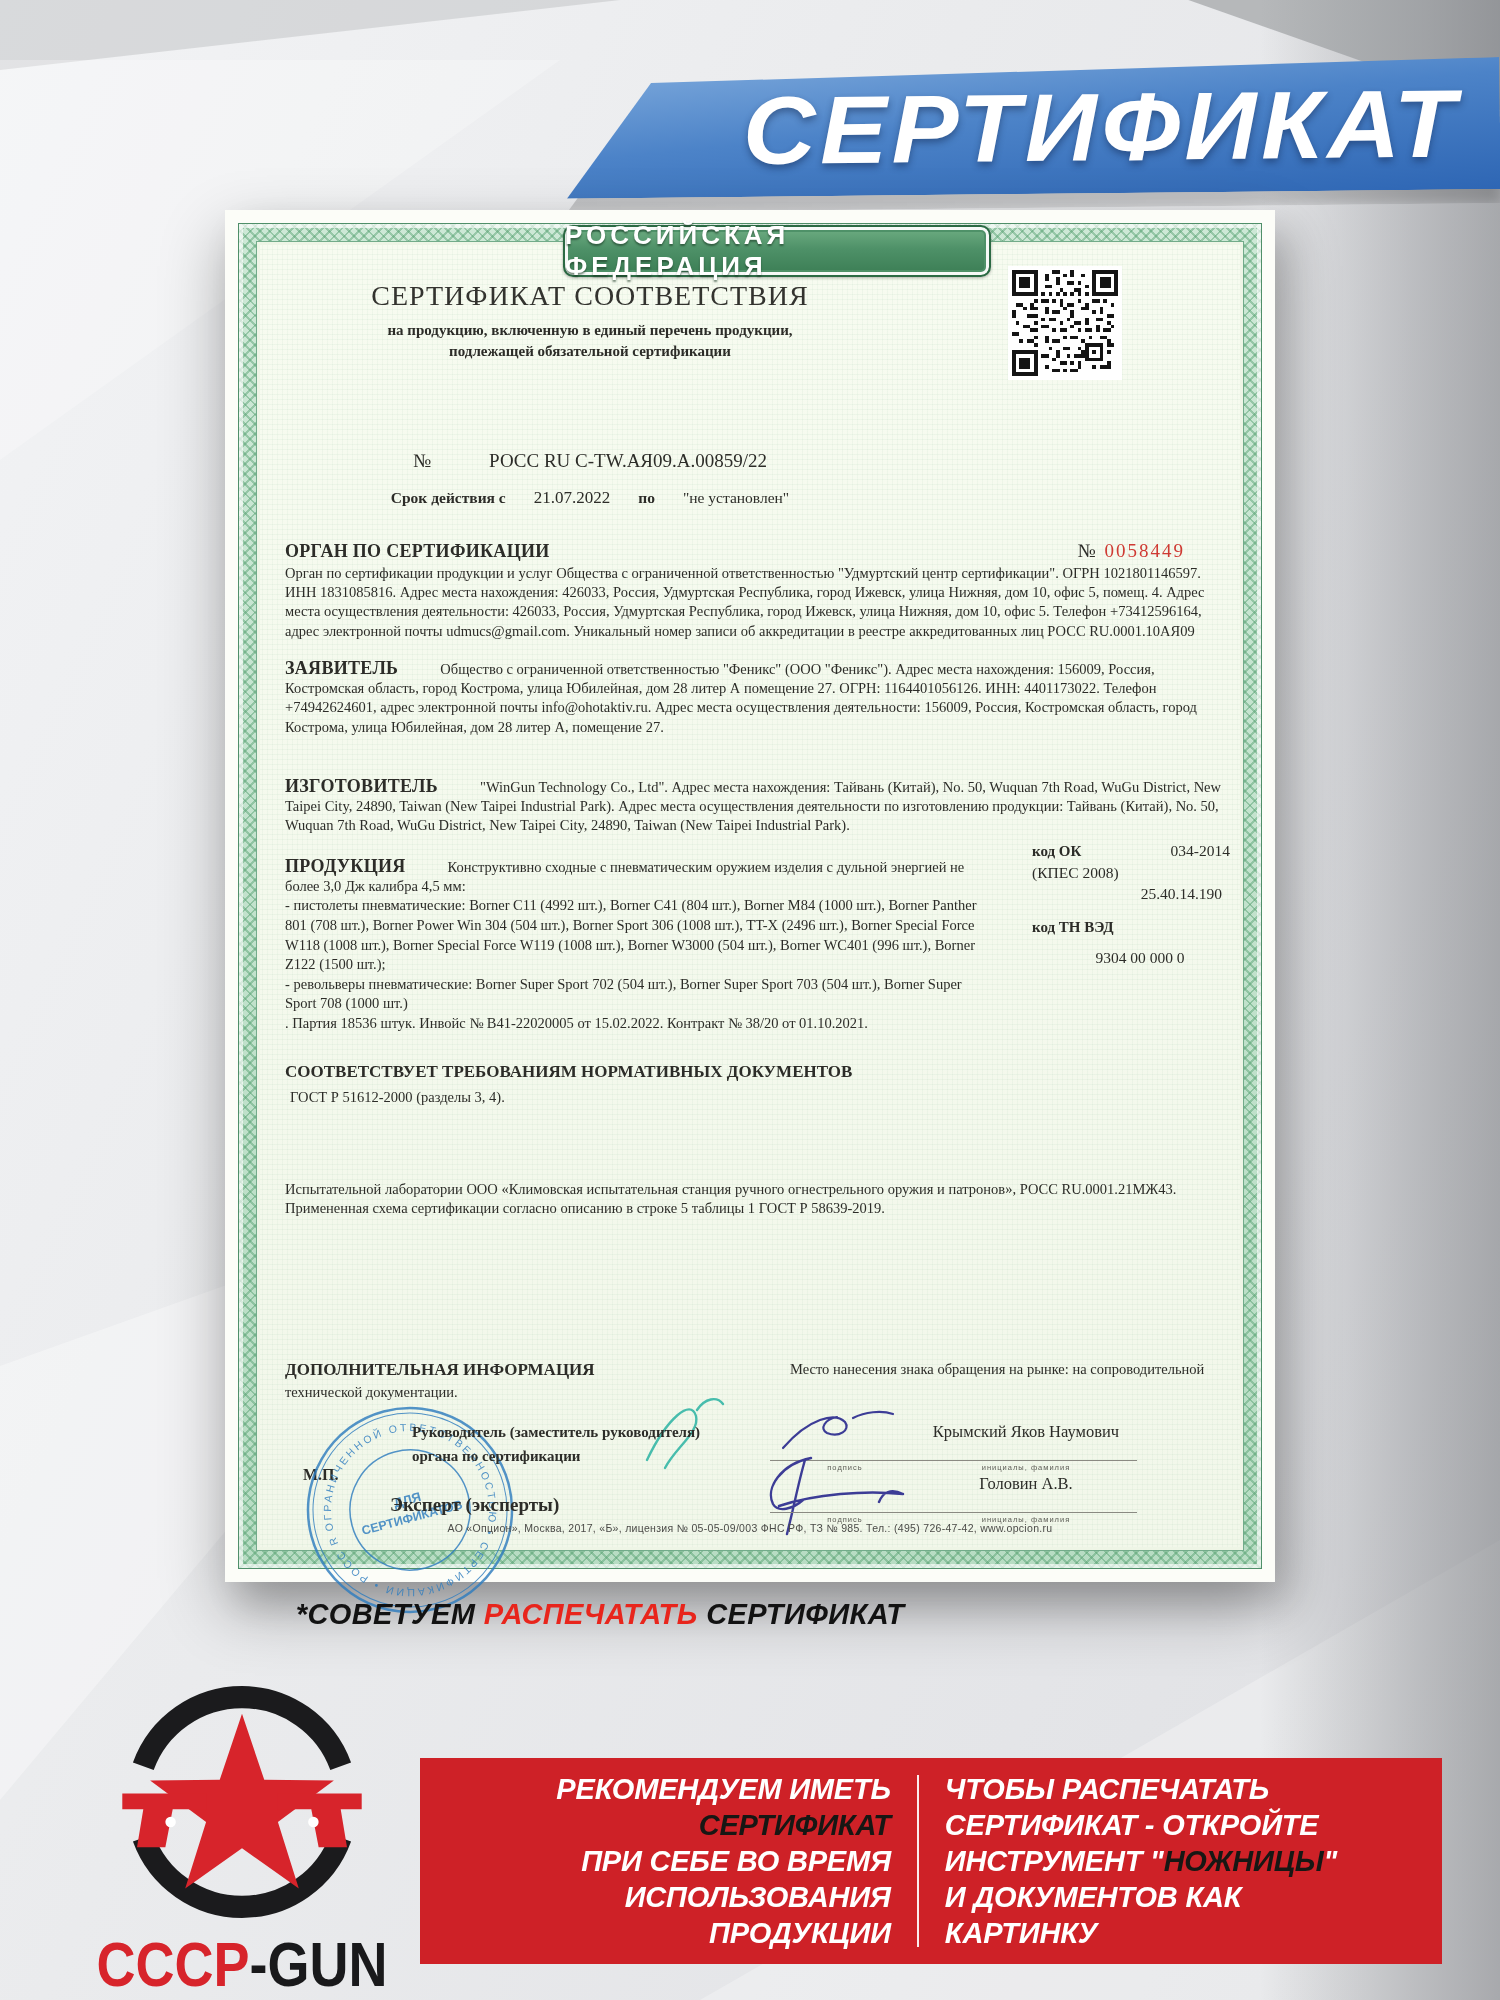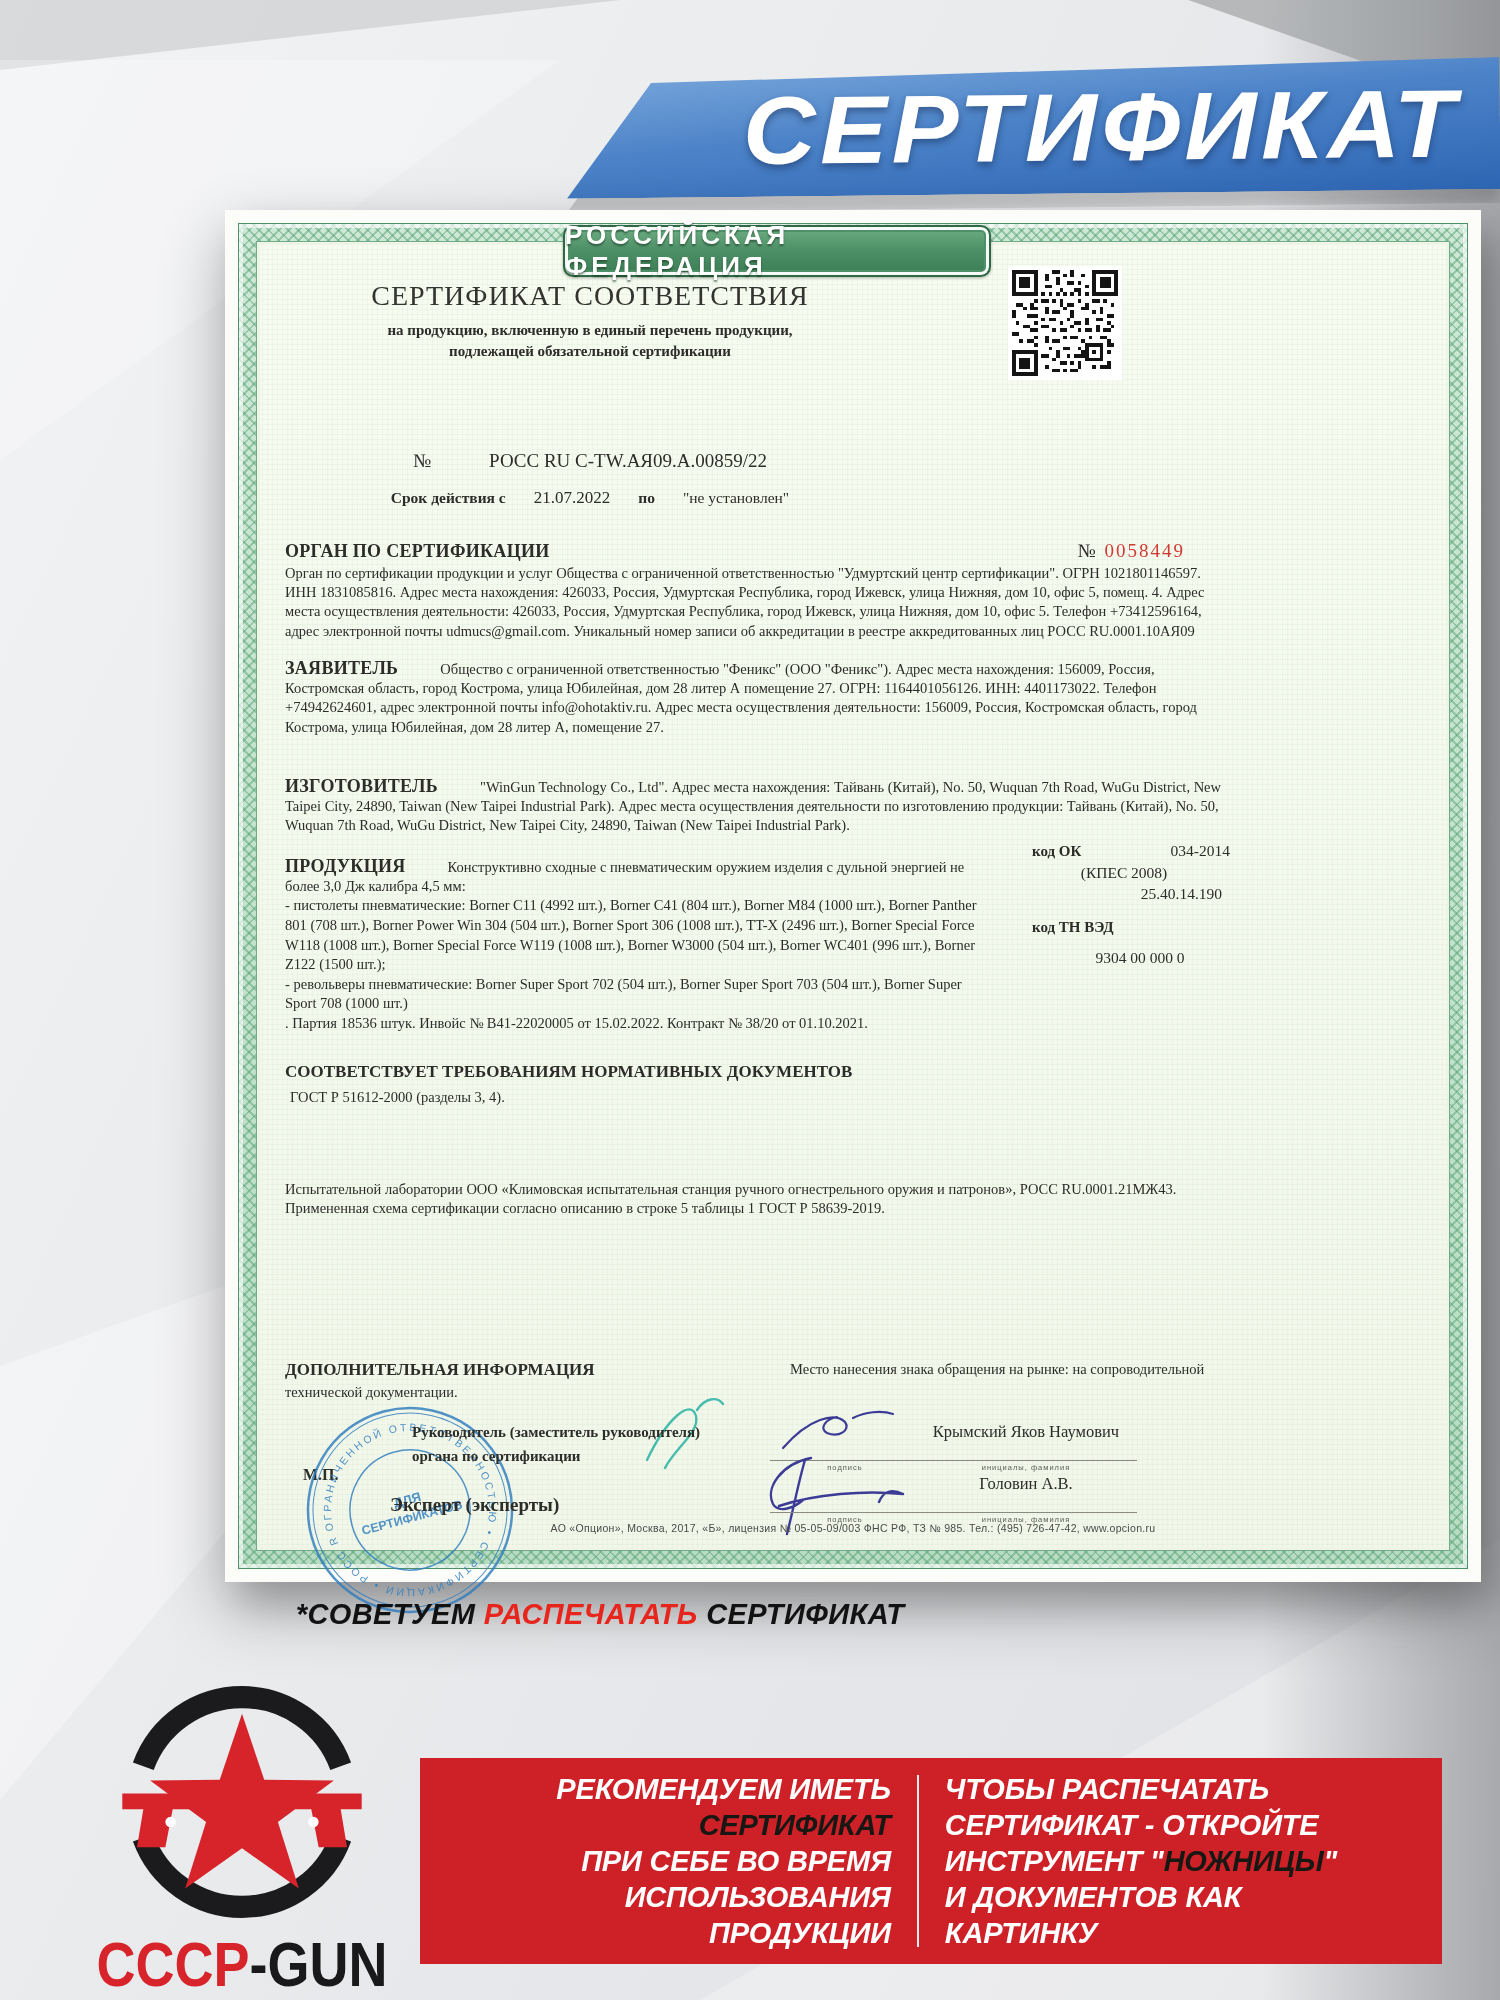--- a/index.html
+++ b/index.html
@@ -21,21 +21,21 @@
   .blue-banner{left:552px;top:62px;width:948px;height:132px;
       background:linear-gradient(175deg,#7fabdd 0%,#4c83c8 45%,#2e66b4 100%);
       clip-path:polygon(10.5% 13%,100% 0%,100% 100%,1.5% 100%);
       transform:rotate(-.6deg);}
   .blue-banner-shadow{left:552px;top:62px;width:948px;height:140px;filter:blur(6px);background:rgba(0,0,0,.18);clip-path:polygon(10.5% 18%,100% 5%,100% 100%,1.5% 100%);transform:rotate(-.6deg) translateY(6px);}
   .blue-banner .bb-text{position:absolute;right:40px;top:14px;color:#fff;
       font-size:96px;font-weight:700;font-style:italic;letter-spacing:4px;line-height:104px;
       text-shadow:0 4px 7px rgba(15,35,75,.45);transform:scaleX(1.05);transform-origin:right center;}
 
   
-  .cert{left:225px;top:210px;width:1256px;height:1372px;background:#fcfdf8;
+  .cert{left:225px;top:210px;width:1050px;height:1372px;background:#fcfdf8;
         box-shadow:0 26px 60px rgba(0,0,0,.30),16px 20px 34px rgba(0,0,0,.14);}
   .cert-frame{position:absolute;inset:13px;border:1px solid #4f8f69;
       background:
         repeating-linear-gradient(45deg,rgba(85,160,112,.45) 0 2px,rgba(255,255,255,0) 2px 7px),
         repeating-linear-gradient(-45deg,rgba(85,160,112,.45) 0 2px,rgba(255,255,255,0) 2px 7px),
         linear-gradient(#cde8d6,#b7dcc3);
       box-shadow:inset 0 0 0 4px rgba(255,255,255,.65);}
   .cert-inner{position:absolute;inset:31px;border:1px solid #72ab8a;
       background:
         repeating-linear-gradient(0deg,rgba(125,185,145,.08) 0 1px,rgba(0,0,0,0) 1px 5px),
@@ -72,21 +72,21 @@
   .serial .digits{color:#cf3a33;}
   .sec-applicant{top:448px;}
   .sec-manufacturer{top:566px;}
   .sec-product{top:646px;width:706px;}
   .sec-product p{margin:0;font-size:14.5px;line-height:19.6px;}
 
   .codes{left:770px;top:632px;width:198px;font-family:"Liberation Serif",serif;color:#2c2c28;margin-left:37px;}
   .codes .row1{display:flex;justify-content:space-between;align-items:baseline;}
   .codes .lbl{font-weight:700;font-size:15px;}
   .codes .val{font-size:15.5px;}
-  .codes .kpes{text-align:center;padding-right:14px;margin-top:4px;font-size:15.5px;}
+  .codes .kpes{text-align:left;padding-right:14px;margin-top:4px;font-size:15.5px;}
   .codes .okpd{text-align:right;padding-right:8px;margin-top:3px;font-size:15.5px;}
   .codes .tnlbl{font-weight:700;font-size:15px;margin-top:16px;}
   .codes .tnval{margin-top:13px;text-align:center;padding-left:18px;font-size:15.5px;}
 
   .sec-conformity{top:852px;}
   .sec-conformity .sec-h2{font-weight:700;font-size:17px;}
   .sec-conformity p{margin:6px 0 0 5px;}
   .sec-basis{top:968px;}
   .basis-row{position:relative;height:22px;}
   .basis-row .sec-h2{font-weight:700;font-size:17px;}

